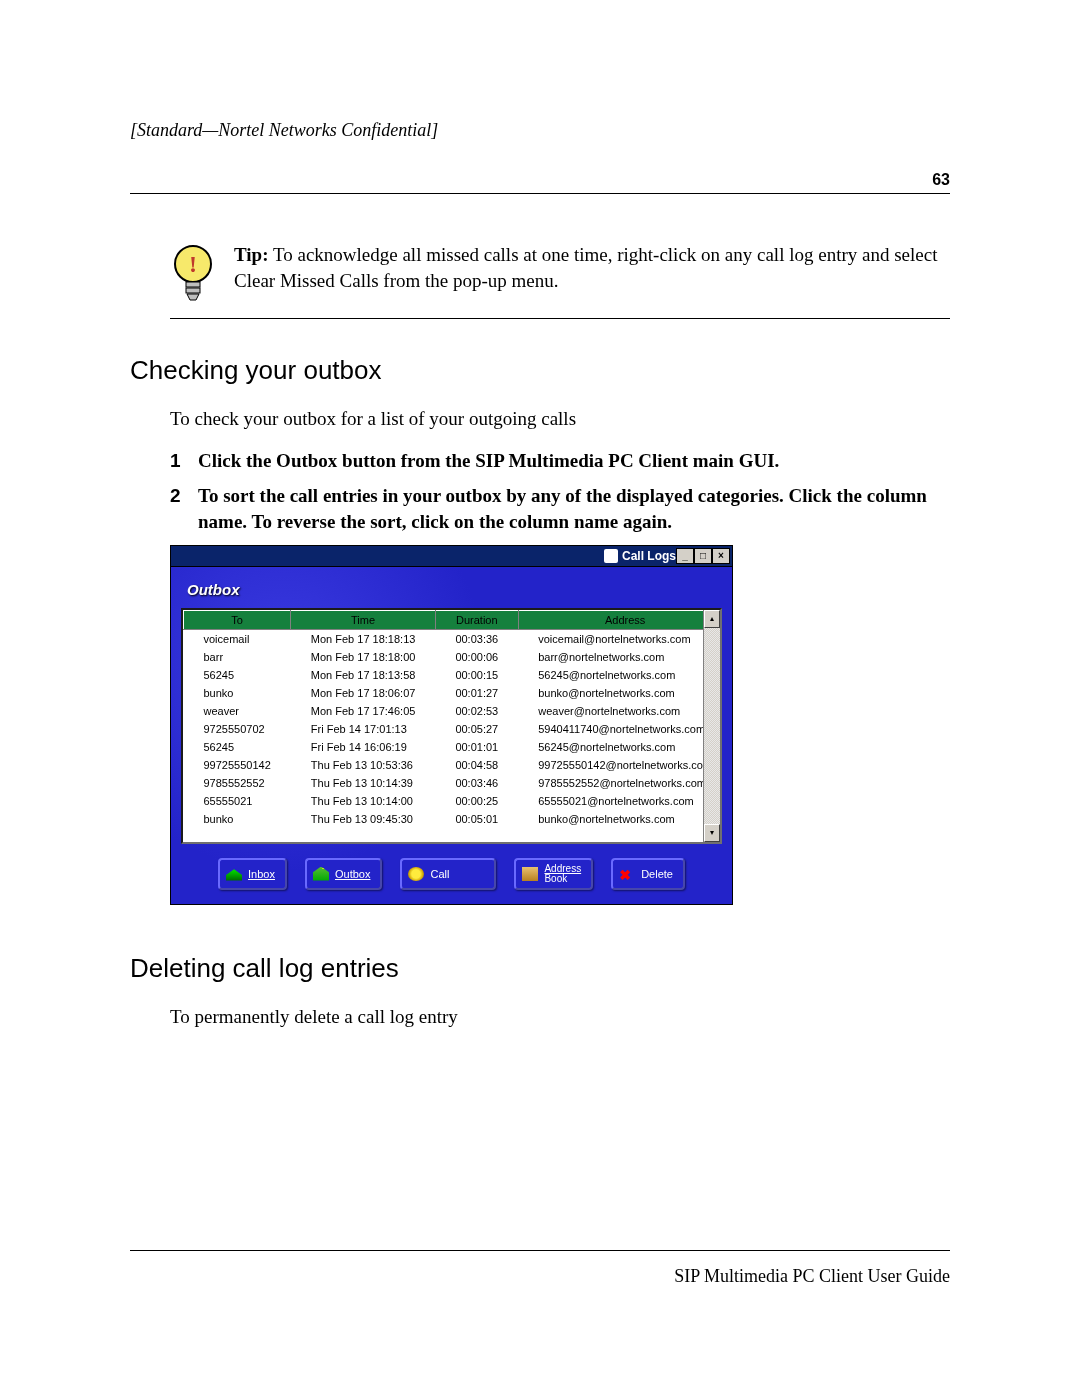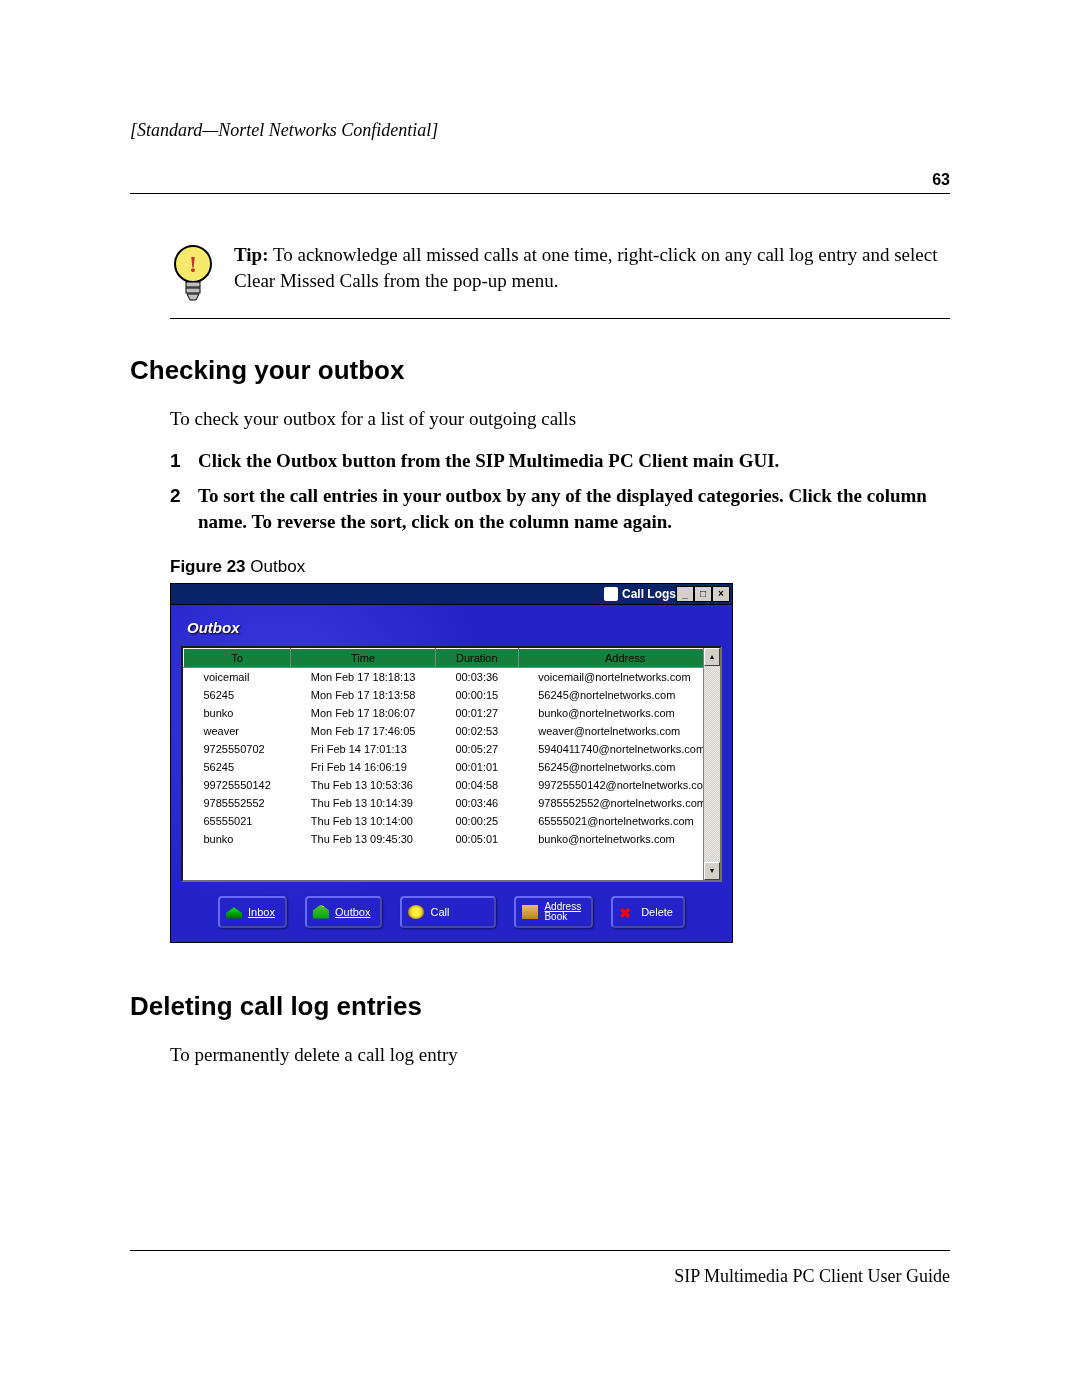--- a/index.html
+++ b/index.html
@@ -47,21 +47,21 @@
     height: 60px;
     flex: 0 0 auto;
   }
   .tip-text {
     font-size: 19px;
     line-height: 1.35;
   }
   .tip-text b { font-family: "Times New Roman", serif; }
   h2.section {
     font-family: Arial, Helvetica, sans-serif;
-    font-weight: bold;
+    font-weight: normal;
     font-size: 26px;
     margin: 36px 0 20px 0;
   }
   p.body {
     font-size: 19px;
     margin: 0 0 16px 40px;
     line-height: 1.35;
   }
   ol.steps {
     margin: 0 0 0 40px;
@@ -261,23 +261,20 @@
       <span>
         <span>Click the </span><b>Outbox</b><span> button from the SIP Multimedia PC Client main GUI.</span>
       </span>
     </li>
     <li>
       <span class="step-num">2</span>
       <span>To sort the call entries in your outbox by any of the displayed categories. Click the column name. To reverse the sort, click on the column name again.</span>
     </li>
   </ol>
 
-  <div class="fig-caption">
-    <b>Figure 23</b><span>   Outbox</span>
-  </div>
 
   <div class="calllogs-window">
     <div class="titlebar">
       <div class="titlebar-left">
         <span class="app-icon"></span>
         <span>Call Logs</span>
       </div>
       <div class="titlebar-controls">
         <span class="win-btn">_</span>
         <span class="win-btn">□</span>
@@ -298,20 +295,26 @@
               </tr>
             </thead>
             <tbody id="logs-body">
                 <tr>
                   <td>voicemail</td>
                   <td>Mon Feb 17 18:18:13</td>
                   <td>00:03:36</td>
                   <td>voicemail@nortelnetworks.com</td>
                 </tr>
                 <tr>
+                  <td>barr</td>
+                  <td>Mon Feb 17 18:18:00</td>
+                  <td>00:00:06</td>
+                  <td>barr@nortelnetworks.com</td>
+                </tr>
+                <tr>
                   <td>56245</td>
                   <td>Mon Feb 17 18:13:58</td>
                   <td>00:00:15</td>
                   <td>56245@nortelnetworks.com</td>
                 </tr>
                 <tr>
                   <td>bunko</td>
                   <td>Mon Feb 17 18:06:07</td>
                   <td>00:01:27</td>
                   <td>bunko@nortelnetworks.com</td>

